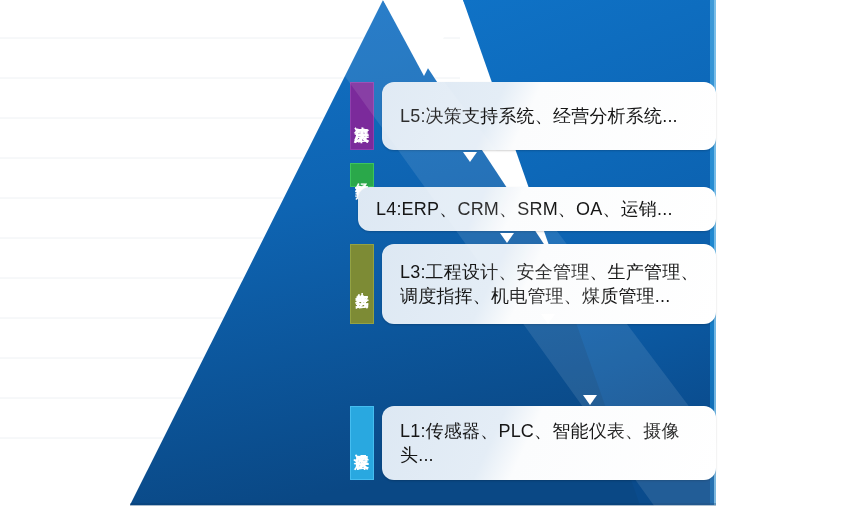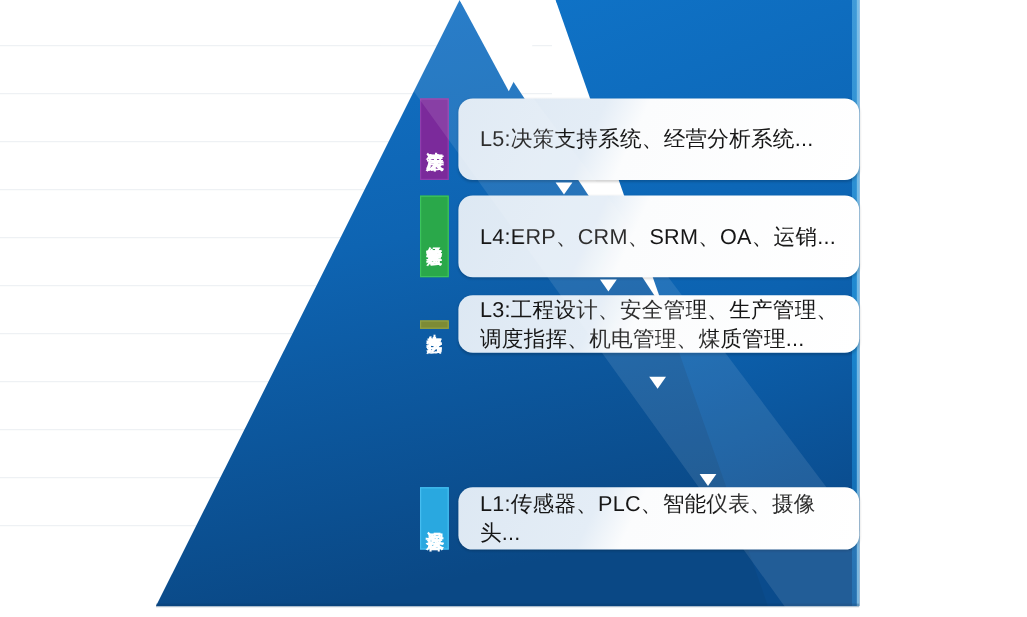--- a/index.html
+++ b/index.html
@@ -157,36 +157,36 @@
 
   <div class="layers">
 
     <div class="layer-row" style="left:350px; top:82px; width:366px; height:68px;">
       <div class="chip" style="background:#7b2a9b; border:1px solid #8f3fae;">决策层</div>
       <div class="box">
         <span class="box-text">L5:决策支持系统、经营分析系统...</span>
       </div>
     </div>
 
-    <div class="layer-row" style="left:350px; top:163px; width:366px; height:68px;">
+    <div class="layer-row" style="left:350px; top:163px; width:366px; height:68px;flex-direction:column;">
       <div class="chip" style="background:#2aa84a; border:1px solid #3cc45d; font-size:13px;">经营管理层</div>
       <div class="box">
         <span class="box-text">L4:ERP、CRM、SRM、OA、运销...</span>
       </div>
     </div>
 
-    <div class="layer-row" style="left:350px; top:244px; width:366px; height:52px;align-items:center;">
+    <div class="layer-row" style="left:350px; top:244px; width:366px; height:80px;">
       <div class="chip" style="background:#7d8b35; border:1px solid #93a244; font-size:13px;">生产执行层</div>
       <div class="box">
         <span class="box-text">L3:工程设计、安全管理、生产管理、调度指挥、机电管理、煤质管理...</span>
       </div>
     </div>
 
 
-    <div class="layer-row" style="left:350px; top:406px; width:366px; height:52px;justify-content:space-between;">
+    <div class="layer-row" style="left:350px; top:406px; width:366px; height:74px;justify-content:space-between;">
       <div class="chip" style="background:#29a8e0; border:1px solid #45bdf0;">设备层</div>
       <div class="box">
         <span class="box-text">L1:传感器、PLC、智能仪表、摄像头...</span>
       </div>
     </div>
 
     <div class="arrow" style="left:463px; top:152px;"></div>
     <div class="arrow" style="left:500px; top:233px;"></div>
     <div class="arrow" style="left:541px; top:314px;"></div>
     <div class="arrow" style="left:583px; top:395px;"></div>

